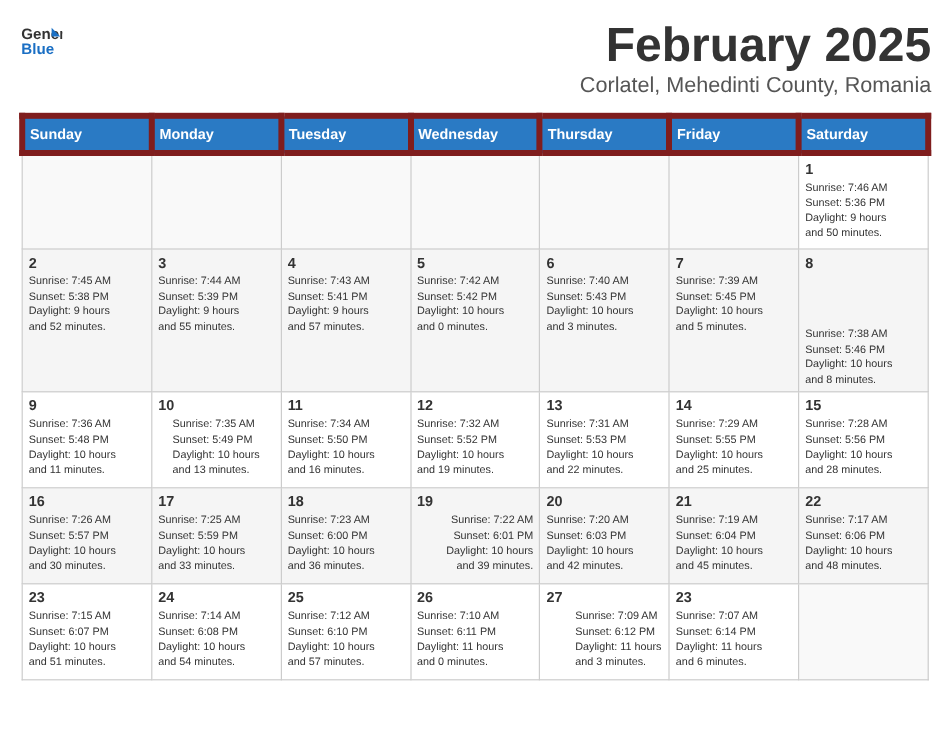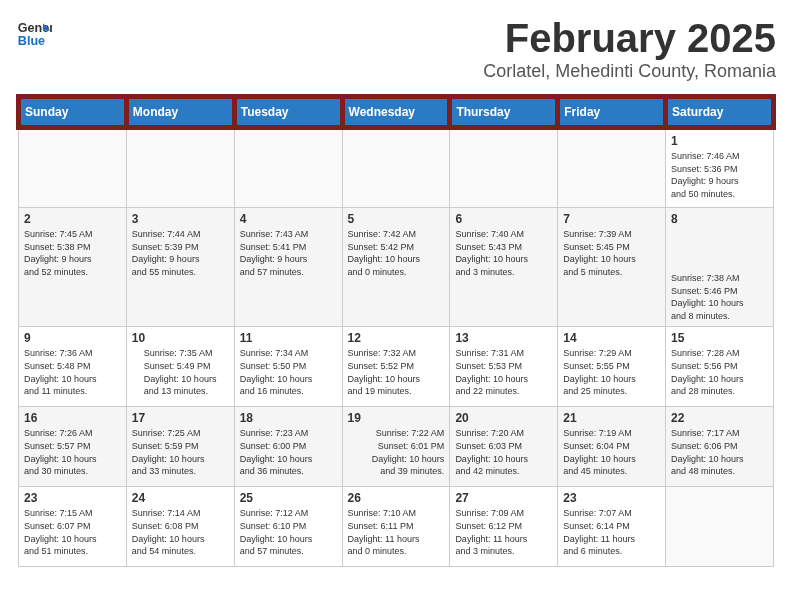--- a/index.html
+++ b/index.html
@@ -304,21 +304,21 @@
         </td>
         <td>
           <span class="day-num">26</span>
           <div class="day-info" style="white-space: pre-line;">Sunrise: 7:10 AM
 Sunset: 6:11 PM
 Daylight: 11 hours
 and 0 minutes.</div>
         </td>
         <td>
           <span class="day-num">27</span>
-          <div class="day-info" style="white-space: pre-line;">Sunrise: 7:09 AM
+          <div class="day-info" style="white-space: pre-line; margin-left: 24px;">Sunrise: 7:09 AM
 Sunset: 6:12 PM
 Daylight: 11 hours
 and 3 minutes.</div>
         </td>
         <td>
           <span class="day-num">23</span>
           <div class="day-info" style="white-space: pre-line;">Sunrise: 7:07 AM
 Sunset: 6:14 PM
 Daylight: 11 hours
 and 6 minutes.</div>

